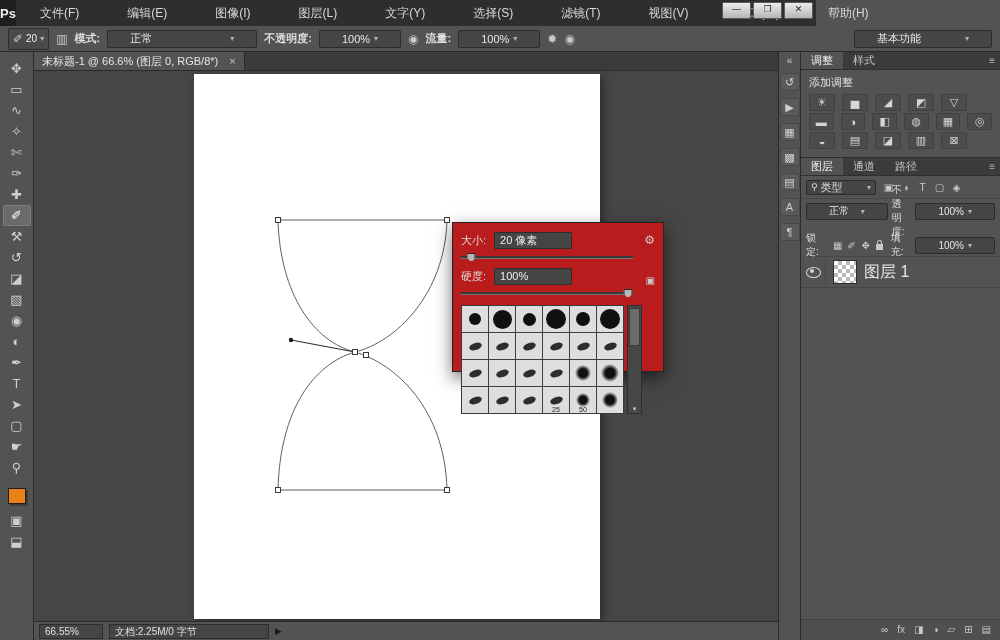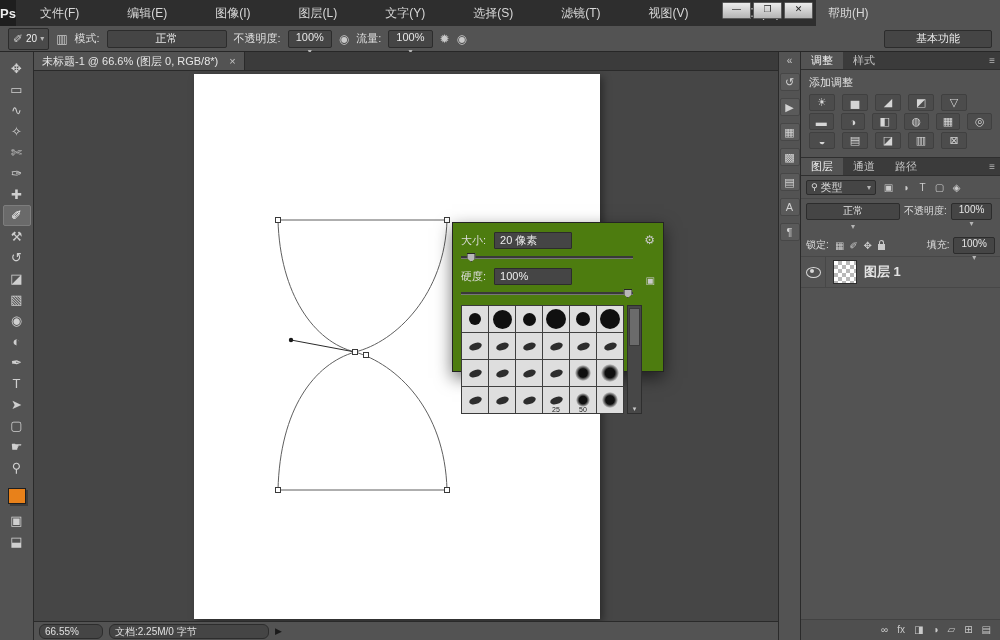--- a/index.html
+++ b/index.html
@@ -14,23 +14,23 @@
   .menubar{display:flex;height:26px;align-items:center;}
   .menu-item{padding:0 24px;line-height:26px;font-size:12px;color:#d8d8d8;white-space:nowrap;}
   .winbtns{position:absolute;right:3px;top:2px;display:flex;gap:2px;}
   .win-btn{width:27px;height:15px;background:linear-gradient(#ececec,#b5b5b5);border:1px solid #5a5a5a;
            color:#222;font-size:9px;line-height:13px;text-align:center;border-radius:1px;}
   
   .optionsbar{position:absolute;left:0;top:26px;width:1000px;height:26px;background:#535353;
               border-bottom:1px solid #272727;display:flex;align-items:center;gap:7px;
               padding:0 8px;box-sizing:border-box;}
   .field{background:#454545;border:1px solid #2c2c2c;border-radius:2px;height:16px;
-         display:inline-flex;align-items:center;padding:0 7px;color:#e6e6e6;gap:4px;white-space:nowrap;flex-direction:column;}
+         display:inline-flex;align-items:center;padding:0 22px;color:#e6e6e6;gap:4px;white-space:nowrap;}
   .dd{font-size:8px;color:#b5b5b5;}
-  .opt-label{white-space:nowrap;color:#dedede;}
+  .opt-label{white-space:nowrap;color:#dedede;font-weight:bold;}
   .opt-icon{color:#c9c9c9;font-size:12px;}
   .tool-preset{display:flex;align-items:center;gap:3px;background:#4a4a4a;border:1px solid #2c2c2c;
                border-radius:2px;height:20px;padding:0 4px;}
   .tp-num{font-size:10px;color:#eee;}
   .spacer{flex:1;}
   
   .toolbar{position:absolute;left:0;top:52px;width:34px;height:588px;background:#535353;
            border-right:1px solid #2a2a2a;display:flex;flex-direction:column;align-items:center;
            padding-top:6px;box-sizing:border-box;}
   .tool{width:28px;height:21px;display:flex;align-items:center;justify-content:center;
@@ -43,24 +43,24 @@
   .tabbar{height:18px;background:#3b3b3b;display:flex;border-bottom:1px solid #2a2a2a;}
   .doctab{background:#535353;padding:0 8px;display:flex;align-items:center;gap:11px;
           font-size:11px;color:#e6e6e6;border-right:1px solid #2a2a2a;white-space:nowrap;}
   .tab-close{color:#c5c5c5;font-size:11px;}
   .canvas{flex:1;position:relative;background:#464646;overflow:hidden;}
   .page{position:absolute;left:160px;top:3px;width:406px;height:545px;background:#ffffff;
         box-shadow:3px 3px 8px rgba(0,0,0,.4);}
   .statusbar{height:18px;background:#535353;border-top:1px solid #2a2a2a;display:flex;
              align-items:center;gap:6px;padding:0 5px;font-size:10px;color:#e0e0e0;}
   .status-field{background:#454545;border:1px solid #2d2d2d;height:13px;line-height:13px;
-                padding:0 5px;border-radius:6px;white-space:nowrap;}
+                padding:0 5px;border-radius:0;white-space:nowrap;}
   .flyout{color:#1a1a1a;font-size:9px;}
   
-  .popup{position:absolute;left:452px;top:222px;width:212px;height:150px;background:#4d7c0f;
+  .popup{position:absolute;left:452px;top:222px;width:212px;height:150px;background:#b91c1c;
          border:1px solid #242424;box-shadow:0 6px 16px rgba(0,0,0,.55);padding:8px;
          box-sizing:border-box;z-index:5;}
   .prow{display:flex;align-items:center;gap:8px;height:18px;}
   .pfield{background:#454545;border:1px solid #2c2c2c;height:15px;line-height:15px;
           padding:0 5px;min-width:66px;color:#eee;border-radius:1px;}
   .gear{margin-left:auto;color:#c9c9c9;font-size:12px;}
   .newpreset{position:absolute;right:8px;top:52px;color:#c9c9c9;font-size:10px;}
   .slider{position:relative;height:12px;width:172px;margin:2px 0 4px;}
   .slider .track{position:absolute;left:0;right:0;top:5px;height:2px;background:#393939;
                  border-bottom:1px solid #777;}
@@ -115,21 +115,21 @@
   .lrow{height:30px;display:flex;align-items:center;border-bottom:1px solid #474747;flex:none;}
   .leye{width:24px;height:100%;border-right:1px solid #474747;display:flex;align-items:center;
         justify-content:center;background:#535353;flex:none;}
   .eye{width:13px;height:9px;border:1px solid #d8d8d8;border-radius:50%;position:relative;display:block;}
   .eye::after{content:"";position:absolute;left:3px;top:1px;width:4px;height:4px;border-radius:50%;background:#d8d8d8;}
   .lthumb{width:24px;height:24px;margin:0 7px;border:1px solid #2e2e2e;background:#fff;flex:none;box-sizing:border-box;}
   .lthumb.checker{background-color:#fff;
     background-image:linear-gradient(45deg,#b9b9b9 25%,transparent 25%,transparent 75%,#b9b9b9 75%),
                      linear-gradient(45deg,#b9b9b9 25%,transparent 25%,transparent 75%,#b9b9b9 75%);
     background-size:8px 8px;background-position:0 0,4px 4px;}
-  .lname{font-size:13px;color:#e4e4e4;font-weight:bold;}
+  .lname{font-size:16px;color:#e4e4e4;}
   .lrow.selected .lname{color:#101010;}
   .lfill{flex:1;}
   .lfooter{height:20px;border-top:1px solid #424242;background:#4f4f4f;display:flex;align-items:center;
            justify-content:flex-end;gap:9px;padding:0 9px;flex:none;}
   .f-ic{color:#c9c9c9;font-size:10px;line-height:20px;}
 </style>
 </head>
 <body>
 
 <div class="app">

